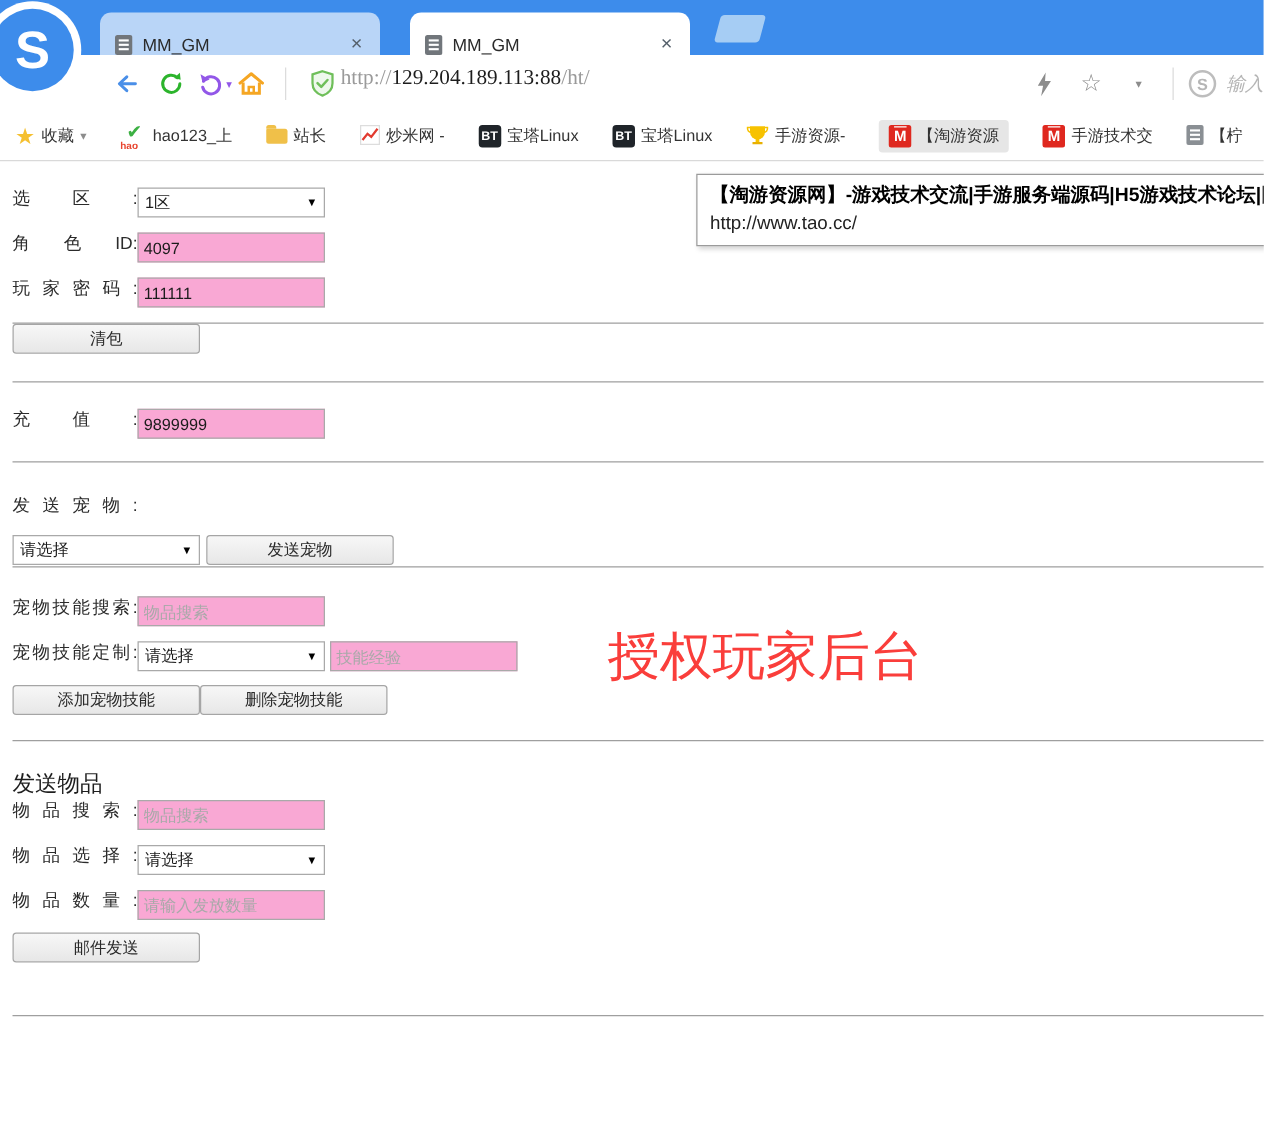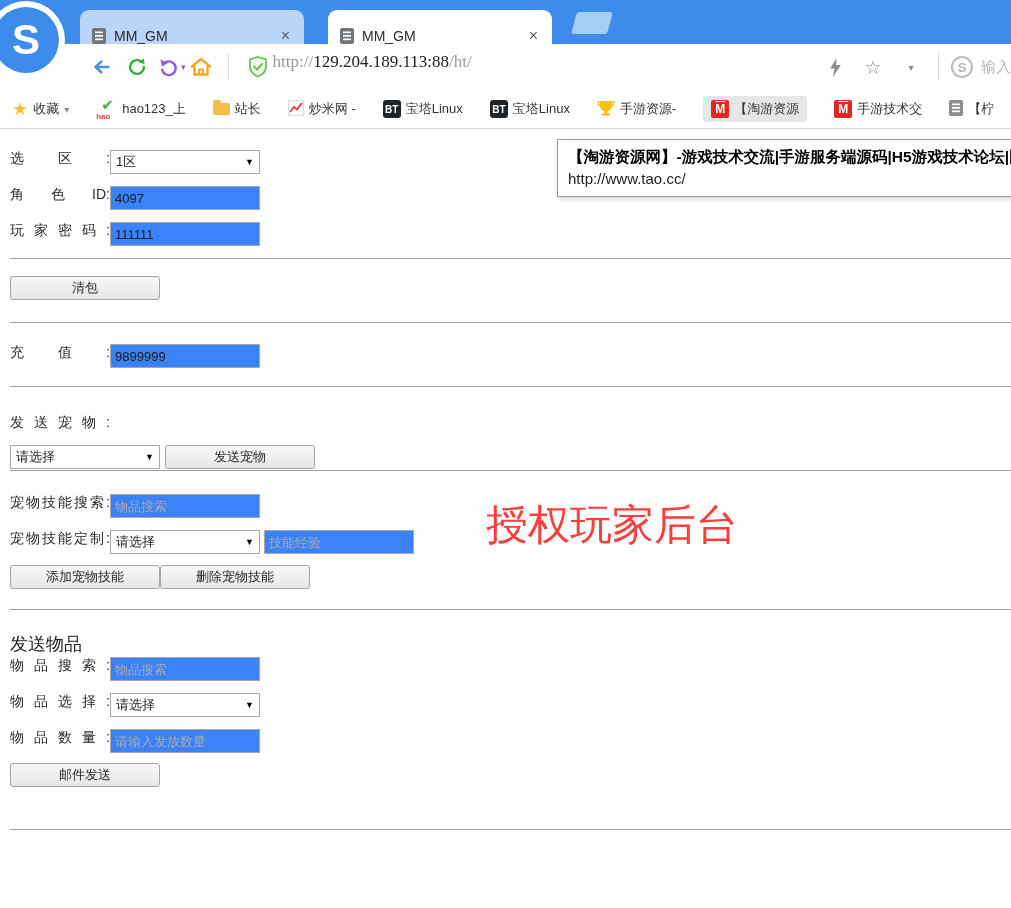--- a/index.html
+++ b/index.html
@@ -30,21 +30,21 @@
   .vsep { width:1px; height:26px; background:#dcdcdc; margin:0 12px; }
   .urlbox { display:flex; font-size:17px; margin-left:2px;font-family:Liberation Serif, serif; }
   .url-dim { color:#9a9a9a; }
   .url-host { color:#1d1d1d; }
   .tb-right { margin-left:auto; display:flex; align-items:center; }
   .tb-right .navic { margin-left:8px; }
   .glyph-gray { color:#8c8c8c; font-size:19px; }
   .caret-gray { color:#8c8c8c; font-size:10px; }
   .s-badge { width:22px; height:22px; border:2px solid #bdbdbd; border-radius:50%; color:#b5b5b5;
              font-weight:bold; font-size:13px; display:flex; align-items:center; justify-content:center; }
-  .search-hint { color:#b5b5b5; font-size:15px; margin:0 0 0 8px; white-space:nowrap; }
+  .search-hint { color:#b5b5b5; font-size:15px; margin:0 0 0 8px; white-space:nowrap;font-style:italic; }
 
   .logo { position:absolute; top:1px; left:-13px; width:78px; height:78px; background:#fff;
           border-radius:50%; z-index:5; display:flex; align-items:center; justify-content:center; }
   .logo-inner { width:66px; height:66px; border-radius:50%; background:#3d8ceb; color:#fff;
           font-size:42px; font-weight:bold; display:flex; align-items:center; justify-content:center; }
 
   .bookmarks { height:39px; background:#fff; border-bottom:1px solid #d9d9d9; display:flex;
                align-items:center; padding:0 12px; gap:27px; font-size:13px; color:#333;
                white-space:nowrap; overflow:hidden; }
   .bk { display:inline-flex; align-items:center; gap:5px; flex-shrink:0; }
@@ -68,21 +68,21 @@
              z-index:20; white-space:nowrap; overflow:hidden; }
   .tooltip .tt-title { font-weight:bold; font-size:15.5px; color:#000; line-height:23px; }
   .tooltip .tt-url { font-size:15px; color:#222; line-height:21px; }
 
   
   .page { position:relative; padding:0 0 0 10px; background:#fff; }
   .frow { display:flex; height:24px; margin-bottom:12px; }
   .flabel { display:inline-block; width:100px; text-align:justify; text-align-last:justify;
             font-size:14px; color:#2b2b2b; flex-shrink:0; }
   .txt { width:150px; height:24px; border:1px solid #a9a9a9; padding:0 4px; font-size:13px;
-         color:#1c1c1c; font-family:inherit; background:#3b82f6; }
+         color:#1c1c1c; font-family:inherit; background:#f9a8d4; }
   .txt::placeholder { color:#a9a9a9; }
   .sel { width:150px; height:24px; border:1px solid #a9a9a9; background:#fff; display:flex;
          align-items:center; padding:0 18px 0 5px; position:relative; font-size:13px; color:#1c1c1c; }
   .selarrow { position:absolute; right:5px; font-size:9px; color:#000; }
   .btn { min-width:150px; height:24px; background:linear-gradient(#f7f7f7,#e7e7e7);
          border:1px solid #a5a5a5; border-radius:3px; font-size:13px; color:#2a2a2a;
          font-family:inherit; display:inline-flex; align-items:center; justify-content:center; }
   .btn.focused { border-color:#7aaede; box-shadow:0 0 3px rgba(120,170,230,.85); }
   .btngroup { display:flex; }
   hr { border:0; border-top:1px solid #9f9f9f; margin:0; }
@@ -266,21 +266,21 @@
     <input class="txt" type="text" value="4097" style="">
   </div>
 
   <div class="frow">
     <span class="flabel">玩家密码:</span>
     <input class="txt" type="text" value="111111" style="">
   </div>
 
   <hr style="margin-top:5px">
 
-  <button class="btn" style="margin-top:17px">清包</button>
+  <button class="btn" style="">清包</button>
 
   <hr style="margin-top:22px">
 
   <div class="frow" style="margin-top:21px">
     <span class="flabel">充值:</span>
     <input class="txt" type="text" value="9899999" style="">
   </div>
 
 
   <hr style="margin-top:18px">

